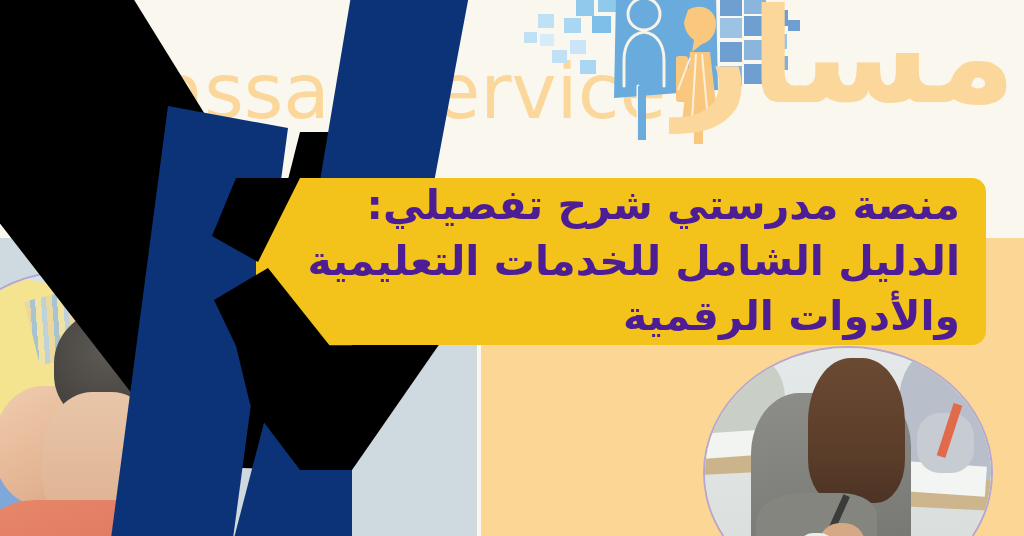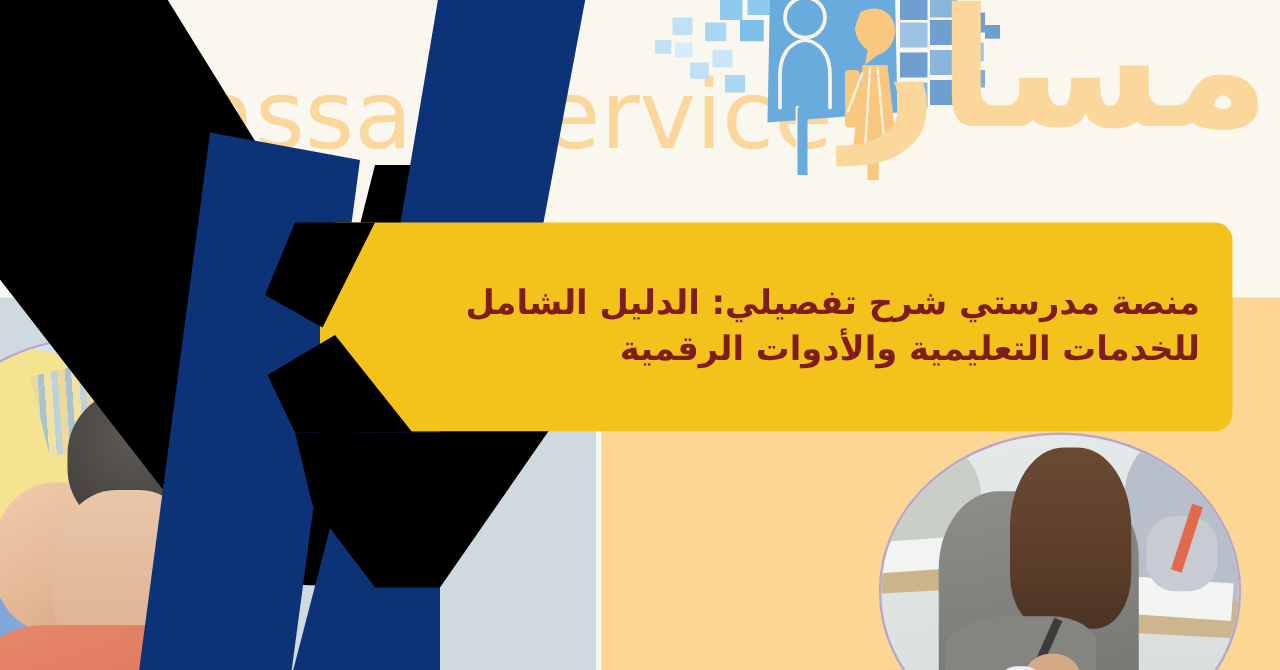--- a/index.html
+++ b/index.html
@@ -288,22 +288,22 @@
     border-radius: 14px;
     display: flex;
     align-items: center;
     justify-content: flex-end;
     box-sizing: border-box;
     padding: 0 26px 0 46px;
   }
   .title-text {
     direction: rtl;
     text-align: right;
-    color: #7f1d1d;
-    font-size: 27px;
+    color: #4c1d95;
+    font-size: 41px;
     line-height: 1.36;
     font-weight: 700;
     letter-spacing: 0px;
     max-width: 690px;
   }
 
   .clip-black-over-plate {
     position: absolute;
     left: 0; top: 0;
     width: 1024px; height: 536px;

